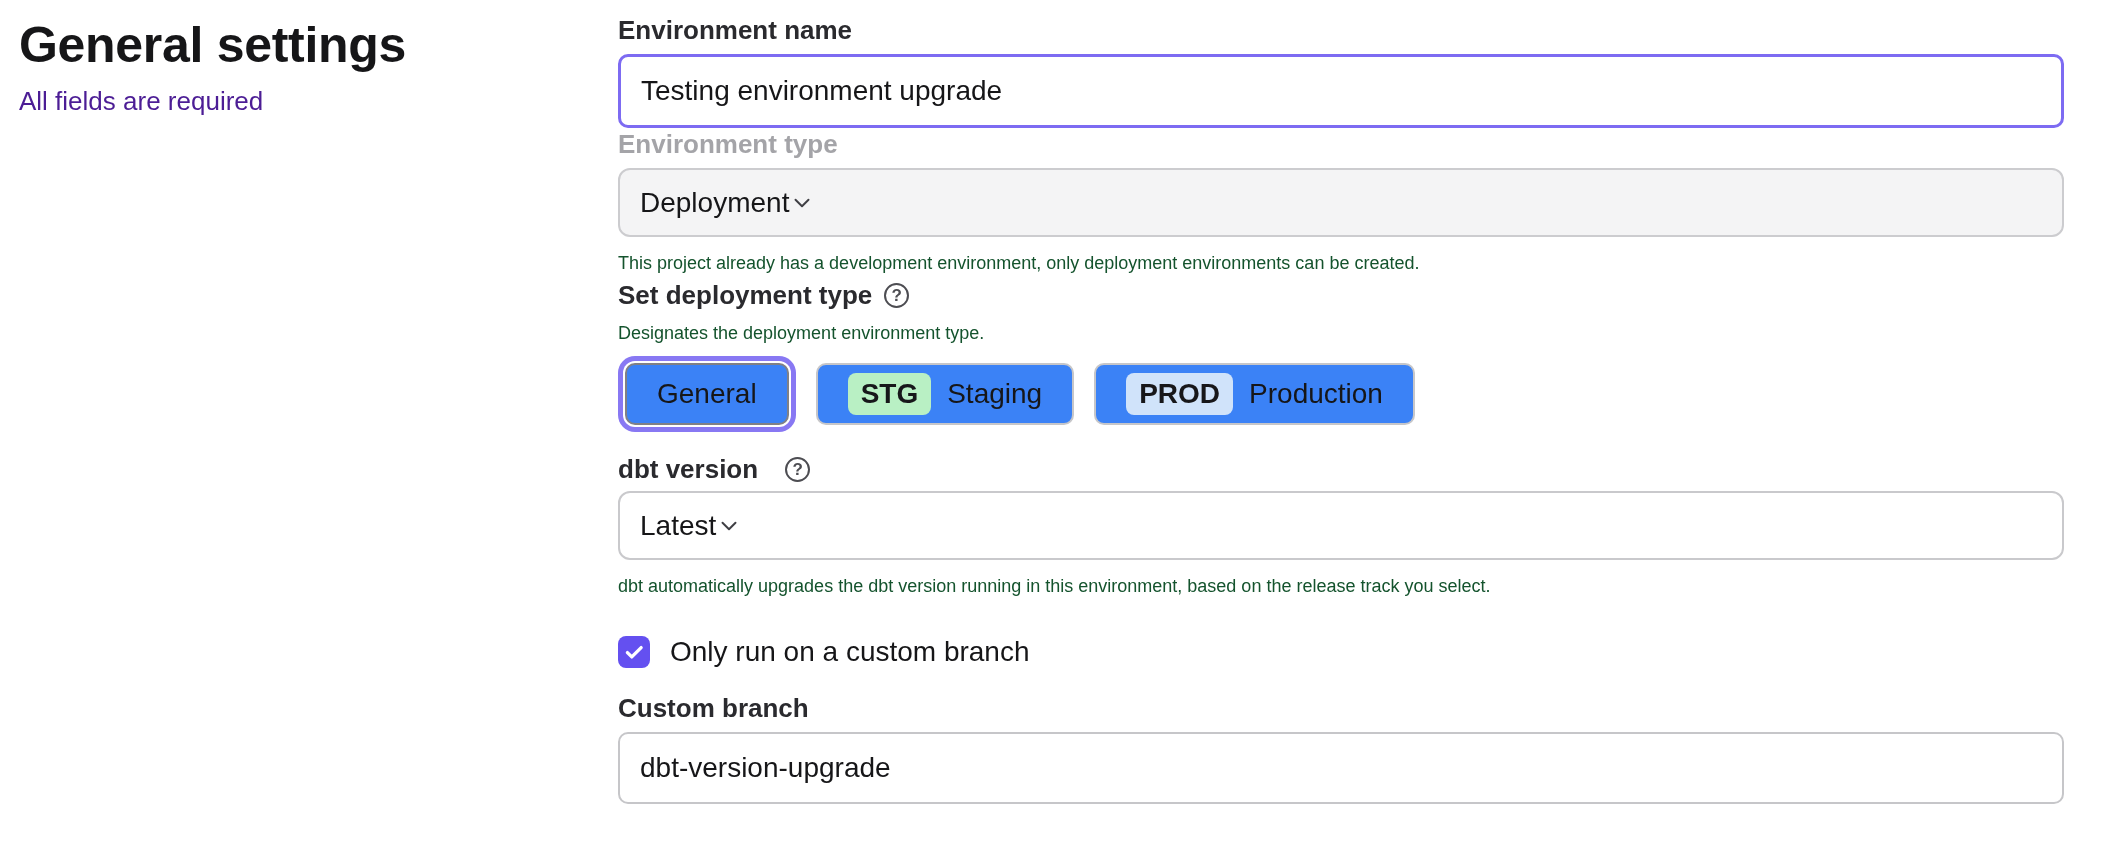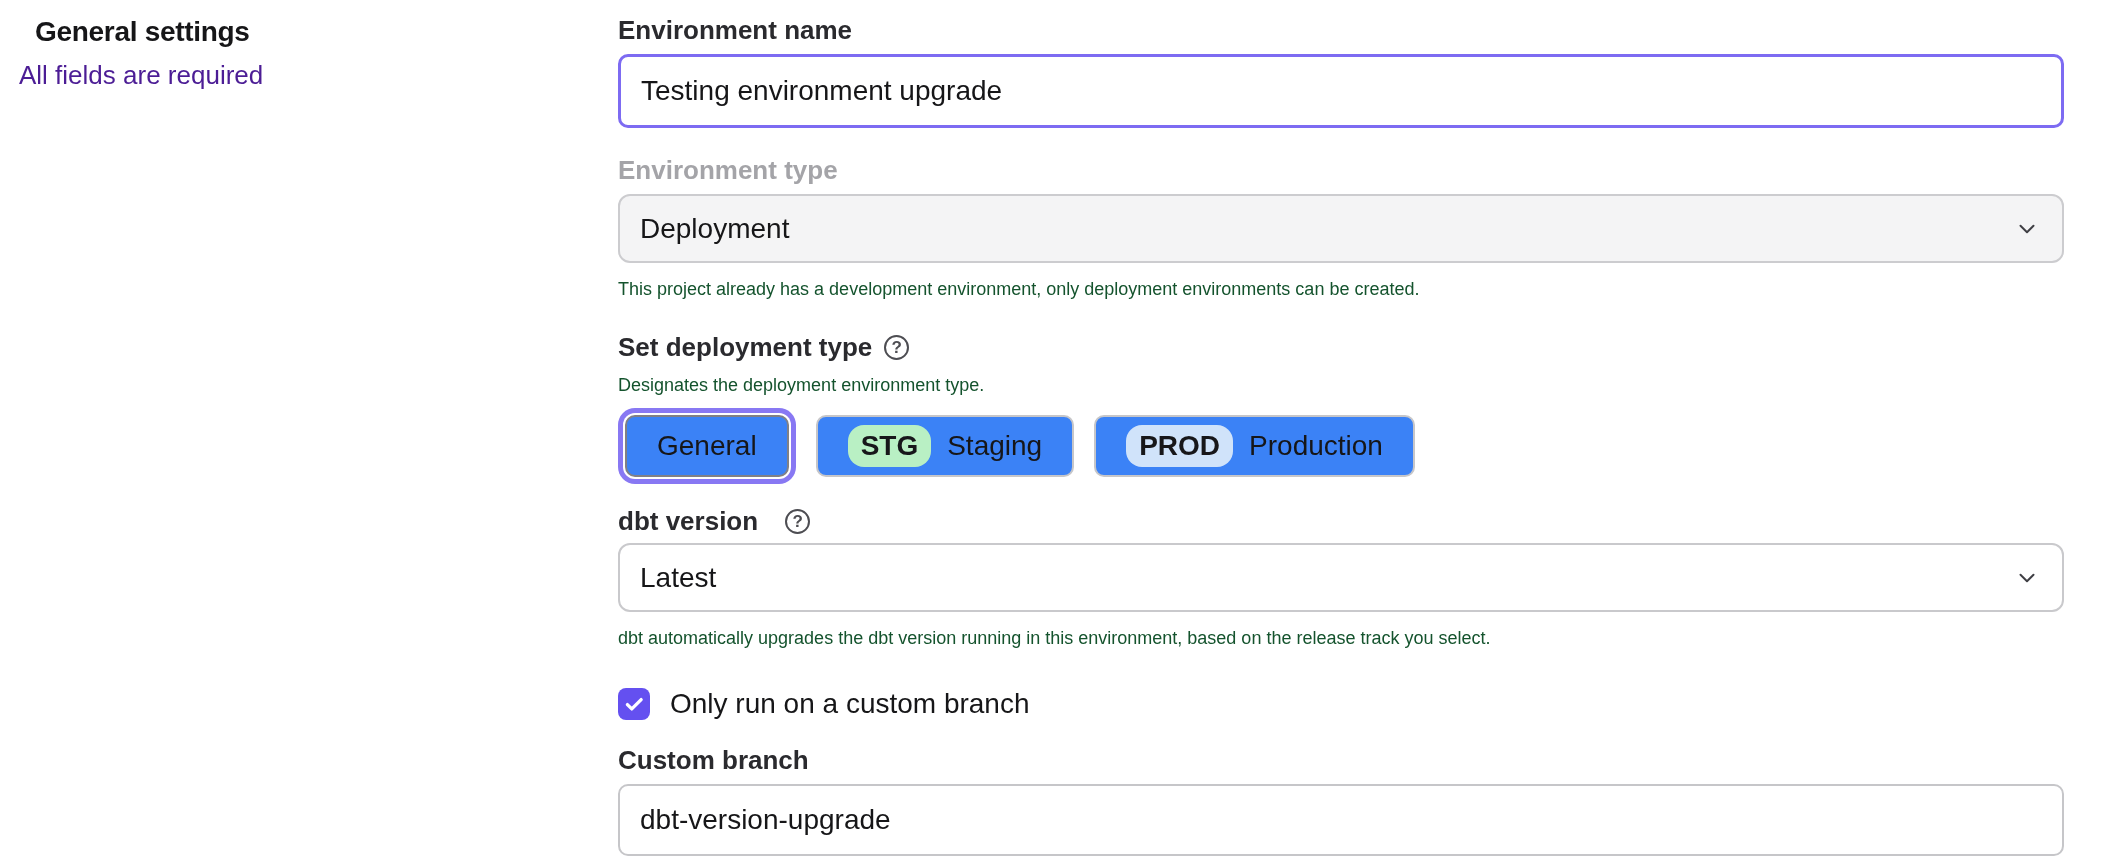--- a/index.html
+++ b/index.html
@@ -9,22 +9,22 @@
     background: #ffffff;
     font-family: "Liberation Sans", "DejaVu Sans", sans-serif;
     color: #18181b;
     overflow: hidden;
   }
   .container { display: flex; }
 
   
   .left-col { width: 618px; flex: 0 0 618px; padding: 16px 0 0 19px; }
   .page-title {
-    margin: 0 0 12px 16px;
-    font-size: 28px; font-weight: 700; color: #161618;
+    margin: 0 0 12px 0;
+    font-size: 50px; font-weight: 700; color: #161618;
     letter-spacing: -0.3px;
   }
   .page-subtitle { font-size: 26px; color: #4c1d95; }
 
   
   .form-col { width: 1446px; flex: 0 0 1446px; padding-top: 14px; }
 
   .field-label {
     font-size: 26px; font-weight: 600; color: #2a2a2e;
     line-height: 32px; margin: 0 0 8px 0;
@@ -49,51 +49,51 @@
   }
   .text-input.focused {
     height: 74px;
     border-width: 3px;
   }
 
   .select-box {
     width: 100%; height: 69px;
     border: 2px solid #c9c9cc; border-radius: 12px;
     background: #ffffff;
-    display: flex; align-items: center; justify-content: space-between;
+    display: flex; align-items: center; 
     padding: 0 22px 0 20px;
     font-size: 28px; color: #161618;
     cursor: pointer;
   }
   .select-box.gray-bg { background: #f4f4f5; border-color: #cccccf; }
   .chevron { display: inline-flex; align-items: center; }
 
   .helper-text {
     font-size: 18px; color: #14532d; line-height: 32px;
     margin: 10px 0 0 0;
   }
 
-  .section-gap { margin-top: 26px; }
+  .section-gap { }
   .section-gap-lg { margin-top: 28px; gap: 27px; }
 
   .seg-row { display: flex; align-items: center; gap: 20px; margin-top: 14px; }
   .seg-btn {
     height: 62px; background: #3b82f6;
     border: 2px solid #c6c6c9; border-radius: 10px;
     display: inline-flex; align-items: center; gap: 16px;
     padding: 0 30px; font-family: inherit;
     font-size: 28px; color: #161618; cursor: pointer;
   }
   .seg-btn.selected {
     border-color: #808086;
     box-shadow: 0 0 0 2px #ffffff, 0 0 0 7px #8878f3;
     margin-left: 7px; margin-right: 7px;
   }
   .badge-pill {
-    border-radius: 16px; padding: 5px 13px;
+    border-radius: 8px; padding: 5px 13px;
     font-weight: 700; font-size: 28px; color: #17171a;
   }
 
   .check-row { display: flex; align-items: center; gap: 20px; margin-top: 34px; }
   .checkbox {
     width: 32px; height: 32px; border-radius: 8px;
     display: inline-flex; align-items: center; justify-content: center;
     cursor: pointer; flex: 0 0 32px;
   }
   .check-label { font-size: 28px; color: #161618; cursor: pointer; }

